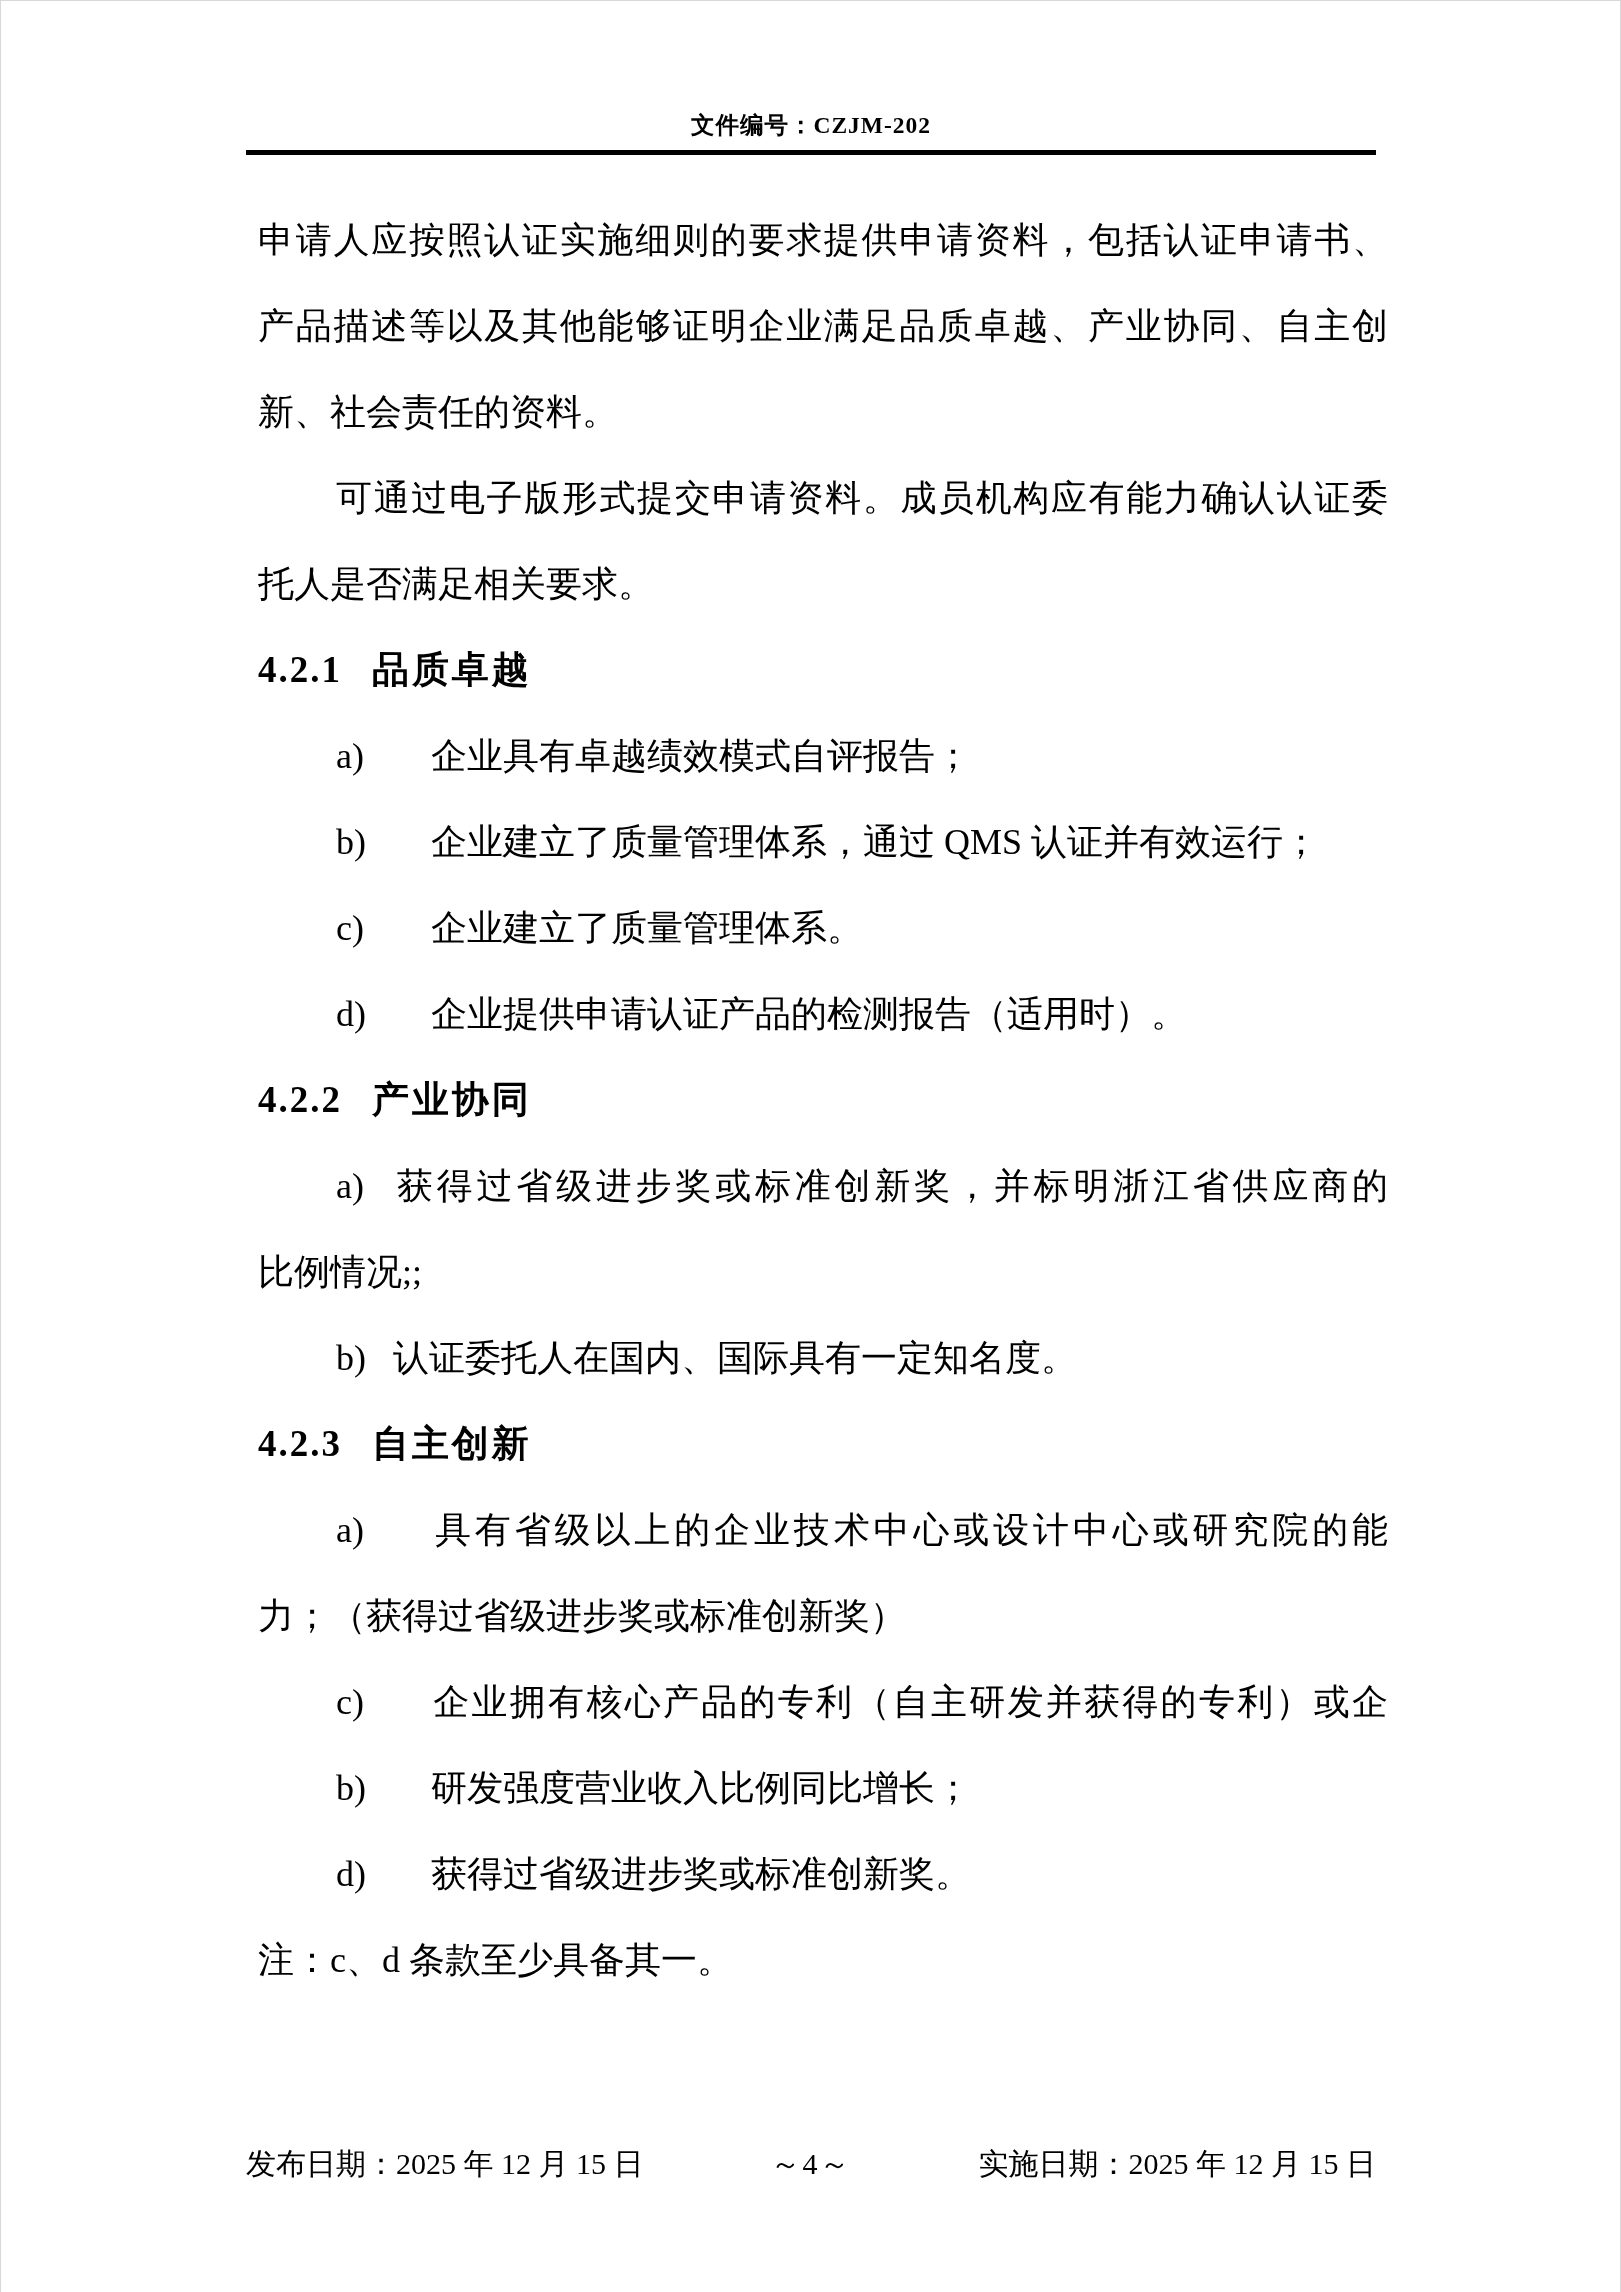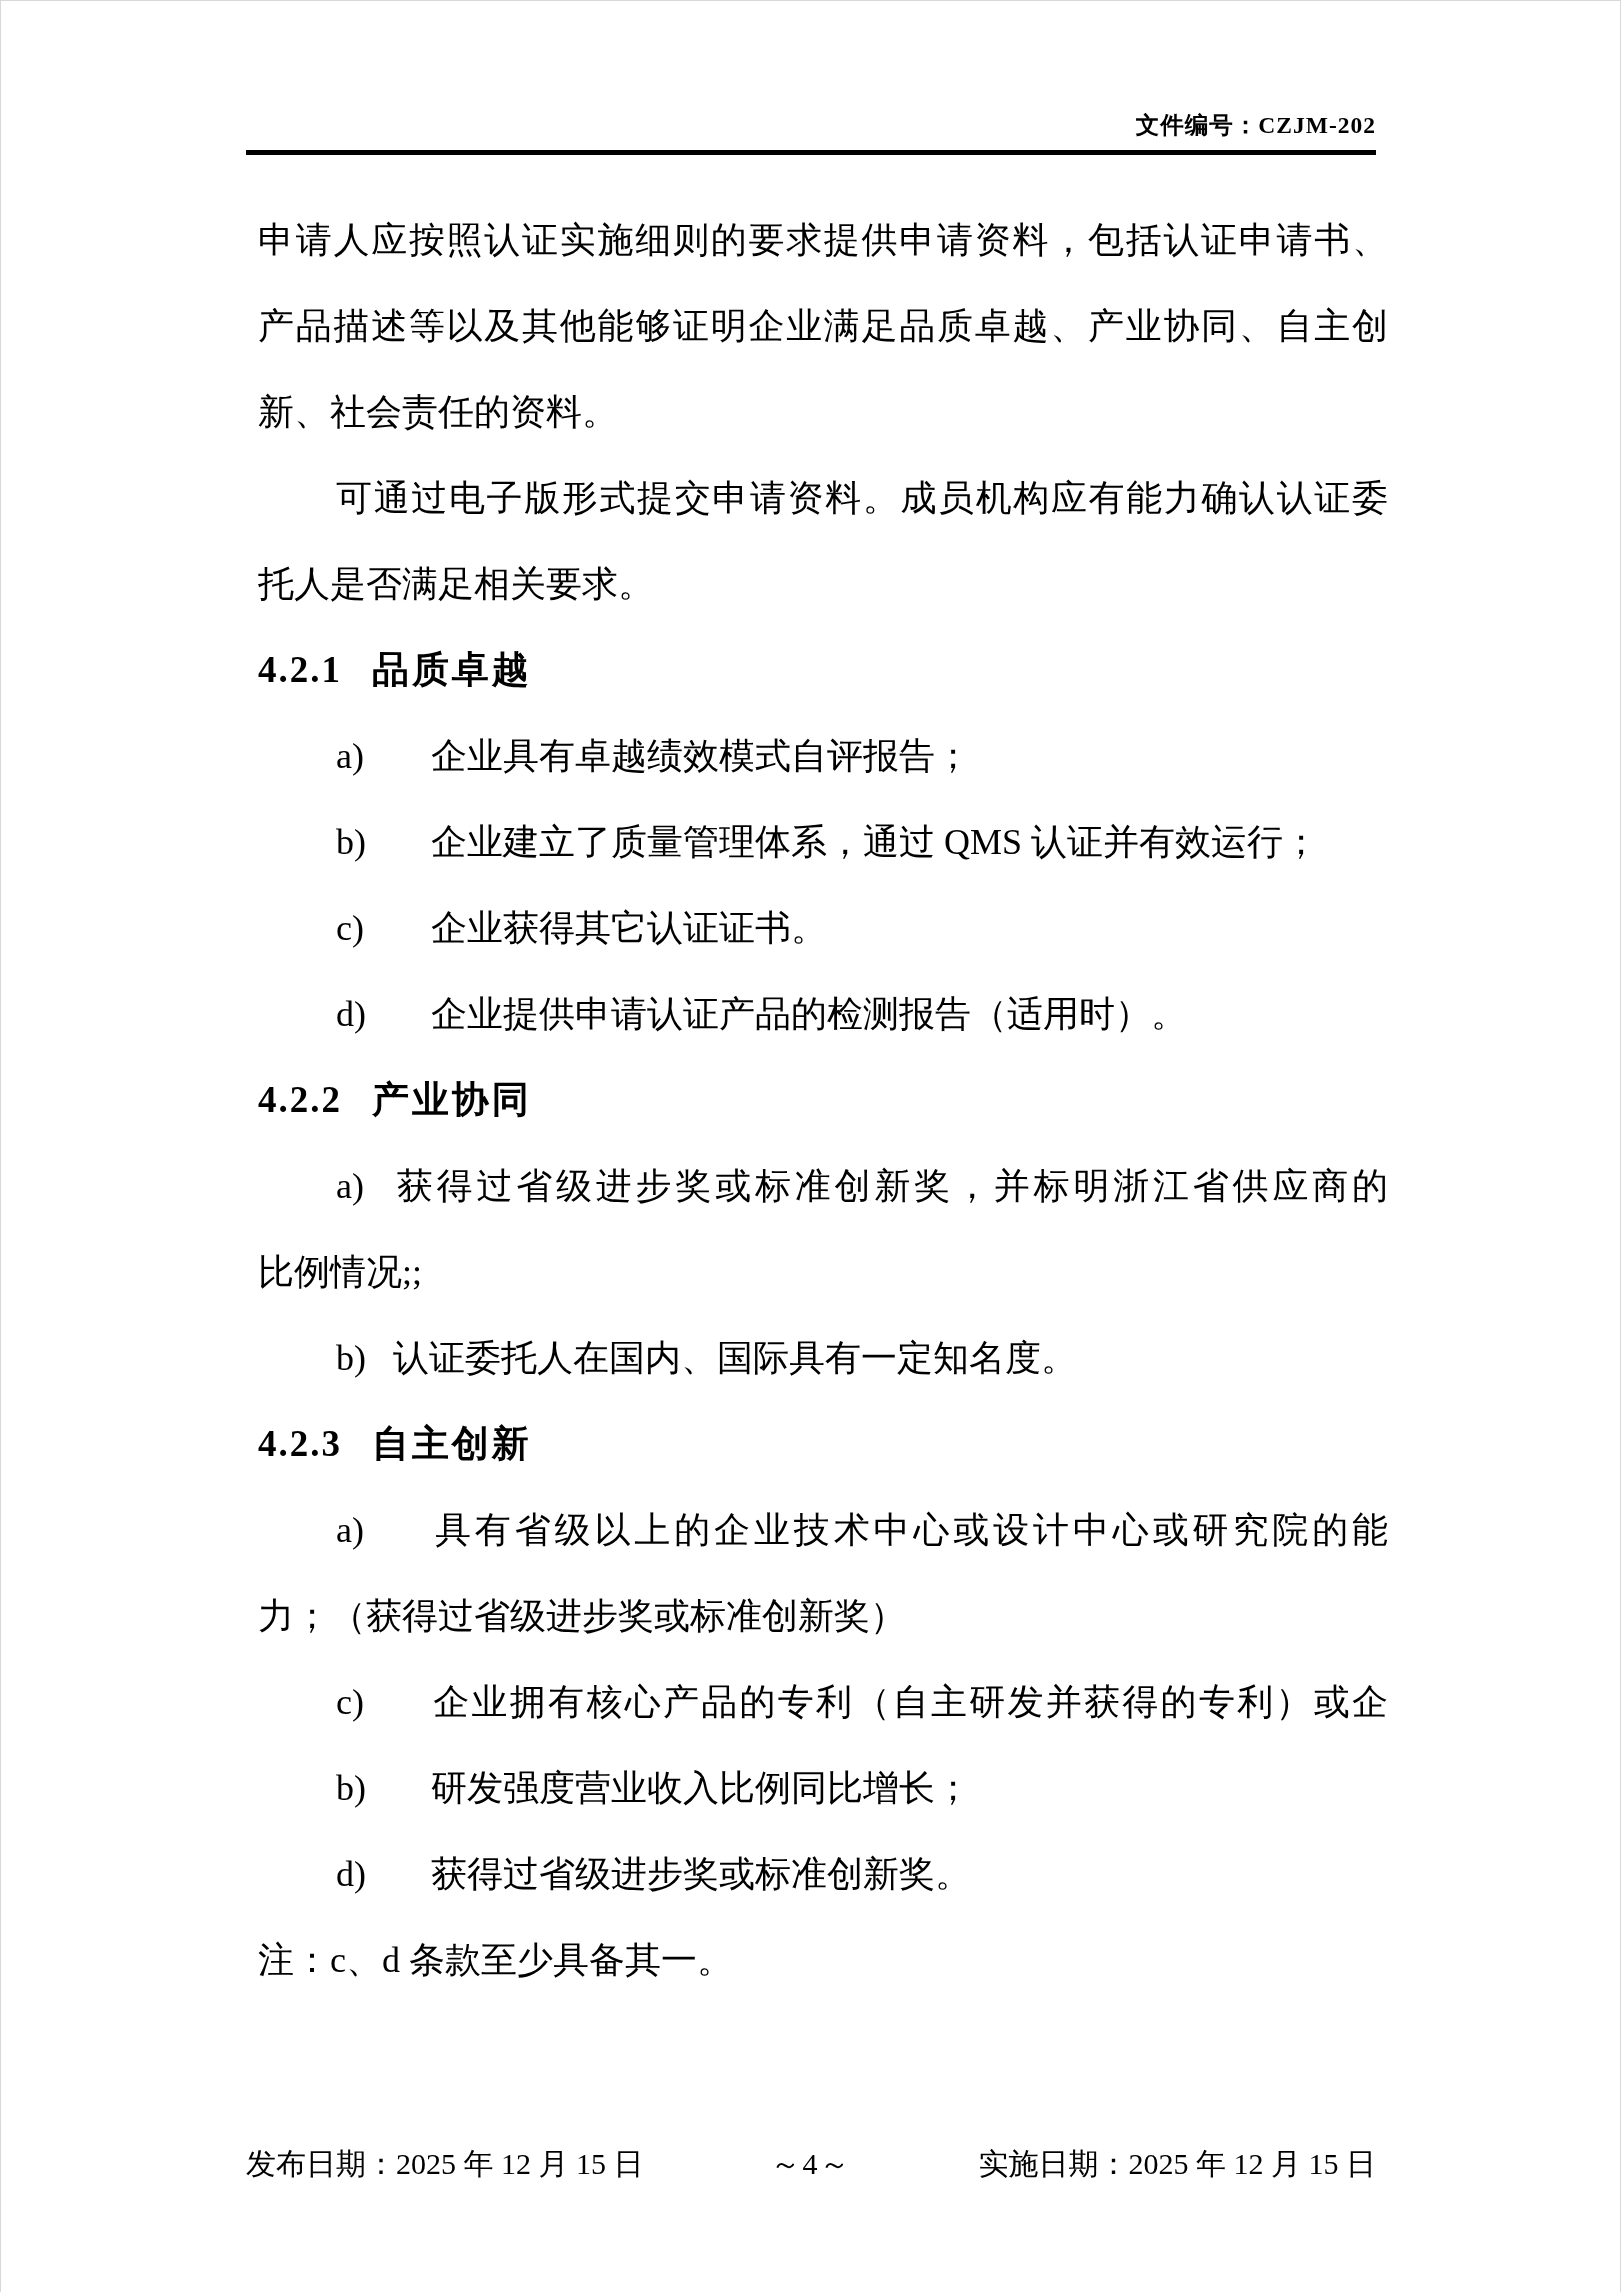--- a/index.html
+++ b/index.html
@@ -13,21 +13,21 @@
     color:#000;
     overflow:hidden;
   }
   .header{
     position:absolute;
     left:245px;width:1130px;top:102px;height:43px;
     text-align:center;
     font-size:23.5px;
     font-weight:bold;
     letter-spacing:1px;
-    display:flex;align-items:center;justify-content:flex-end;
+    display:flex;align-items:center;justify-content:center;
   }
   .header-rule{
     position:absolute;
     left:245px;width:1130px;top:149px;height:4.9px;
     background:#000;
   }
   .main{
     position:absolute;
     left:257px;width:1130px;top:196px;
   }
@@ -103,21 +103,21 @@
       <div class="line"><span class="hnum">4.2.1</span><span class="htitle">品质卓越</span></div>
     </div>
 
     <div class="row ind">
         <div class="line"><span class="lab w1">a)</span><span>企业具有卓越绩效模式自评报告；</span></div>
       </div>
     <div class="row ind">
         <div class="line"><span class="lab w1">b)</span><span>企业建立了质量管理体系，通过 QMS 认证并有效运行；</span></div>
       </div>
     <div class="row ind">
-        <div class="line"><span class="lab w1">c)</span><span>企业获得其它认证证书。</span></div>
+        <div class="line"><span class="lab w1">c)</span><span>企业建立了质量管理体系。</span></div>
       </div>
     <div class="row ind">
         <div class="line"><span class="lab w1">d)</span><span>企业提供申请认证产品的检测报告（适用时）。</span></div>
       </div>
 
     <div class="row head">
       <div class="line"><span class="hnum">4.2.2</span><span class="htitle">产业协同</span></div>
     </div>
 
     <div class="row ind full">

